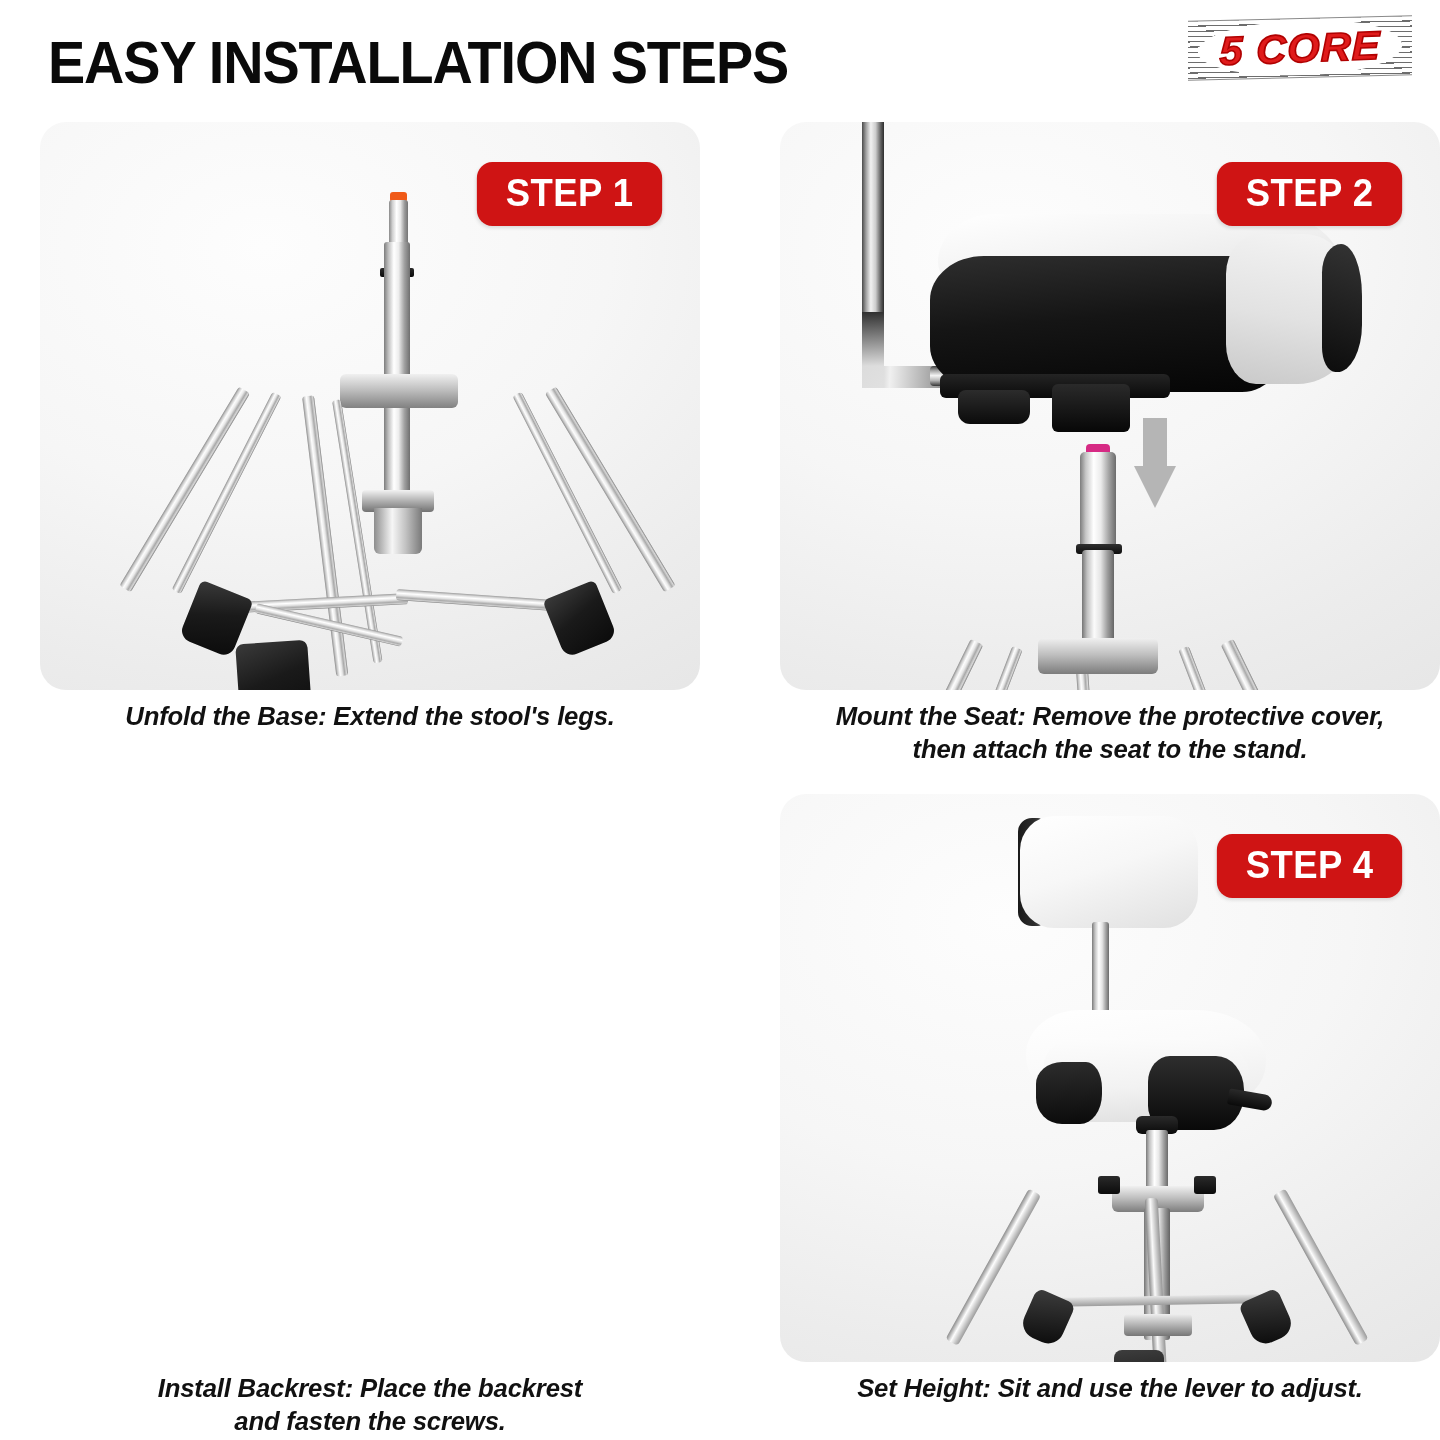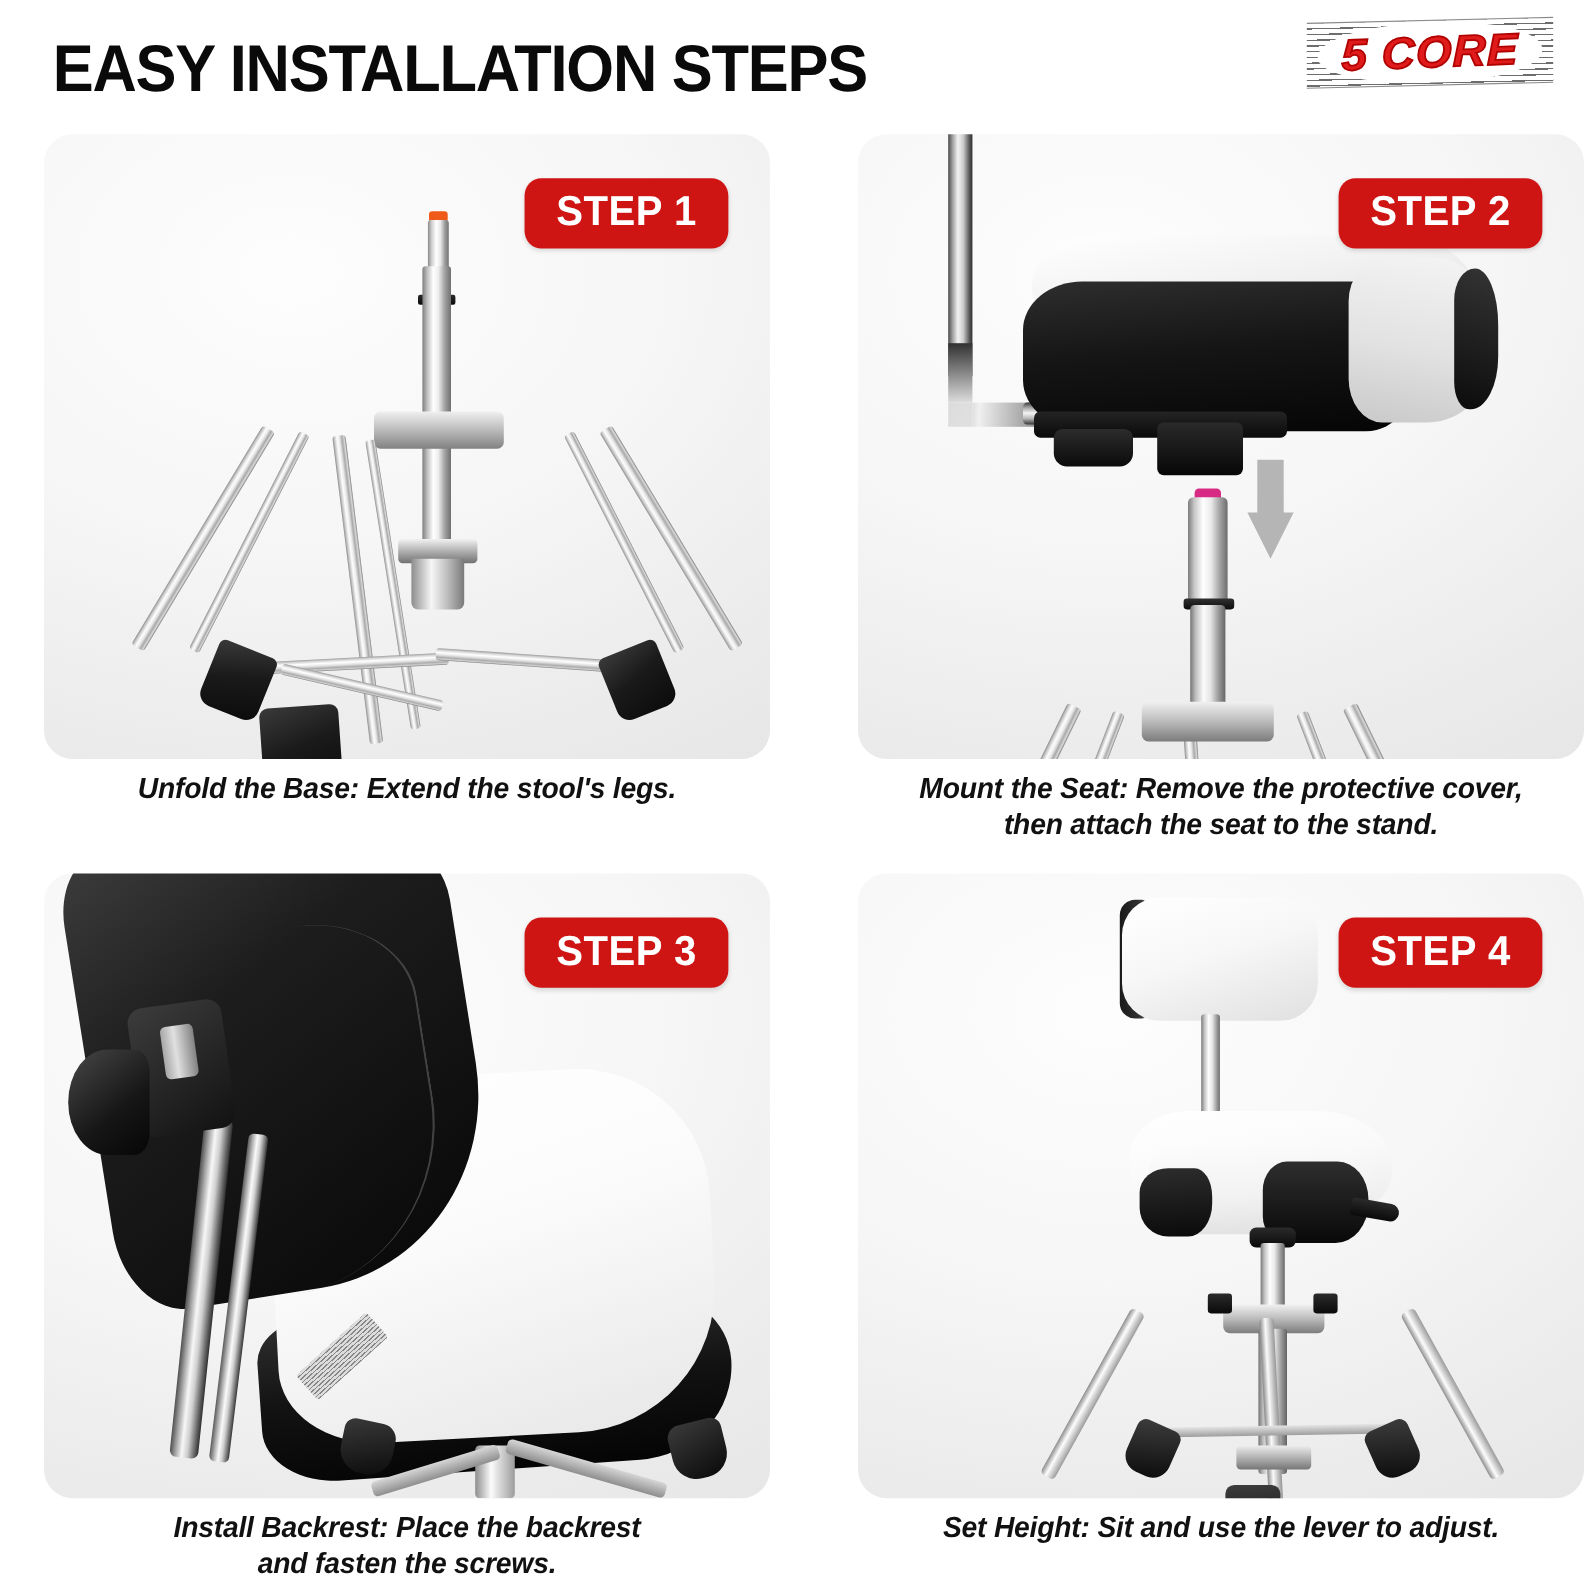--- a/index.html
+++ b/index.html
@@ -760,40 +760,20 @@
         </div>
         <div class="step-badge">STEP 2</div>
       </div>
       <div class="step-caption">
         <span class="cap-line">Mount the Seat: Remove the protective cover,</span>
         <span class="cap-line">then attach the seat to the stand.</span>
       </div>
     </div>
 
     <div class="step-cell">
-      <div class="step-photo">
-        <div class="art">
-          <div class="s3-seat-trim"></div>
-          <div class="s3-seat-white"></div>
-          <div class="s3-backrest"></div>
-          <div class="s3-backrest-edge"></div>
-          <div class="s3-chrome-arm"></div>
-          <div class="s3-chrome-arm2"></div>
-          <div class="s3-knob-stem"></div>
-          <div class="s3-bolt"></div>
-          <div class="s3-knob-big"></div>
-          <div class="s3-logo-badge"></div>
-          <div class="s3-post-lo"></div>
-          <div class="s3-leg-l"></div>
-          <div class="s3-leg-r"></div>
-          <div class="s3-foot-a"></div>
-          <div class="s3-foot-b"></div>
-        </div>
-        <div class="step-badge">STEP 3</div>
-      </div>
       <div class="step-caption">
         <span class="cap-line">Install Backrest: Place the backrest</span>
         <span class="cap-line">and fasten the screws.</span>
       </div>
     </div>
 
     <div class="step-cell">
       <div class="step-photo">
         <div class="art">
           <div class="s4-back-edge"></div>

